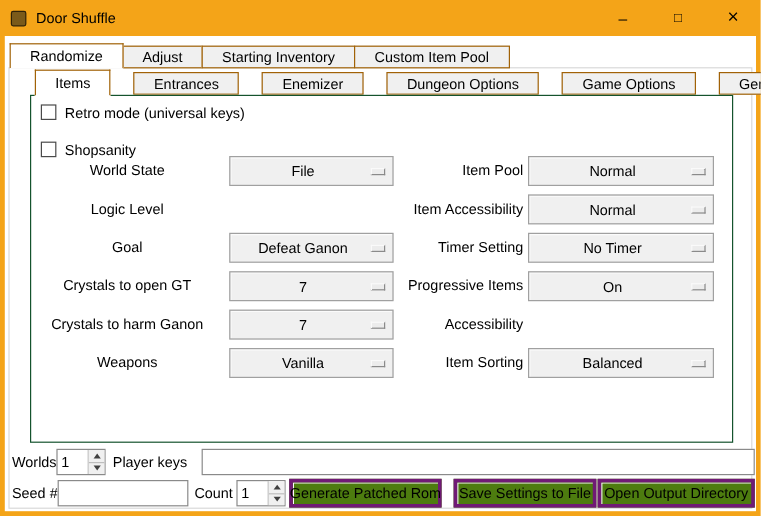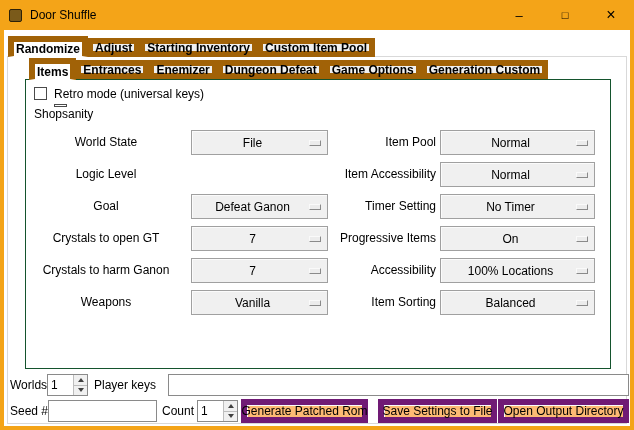--- a/index.html
+++ b/index.html
@@ -15,29 +15,29 @@
   .win-btn { width:46px; height:100%; display:flex; align-items:center; justify-content:center; cursor:default; }
   .win-btn.min { font-size:13px; }
   .win-btn.max { font-size:11px; }
   .win-btn.close { font-size:16px; }
 
   .content { position:absolute; left:4px; top:30px; width:626px; height:396px; background:#fff; }
 
   .outer-pane { position:absolute; left:3px; top:26px; width:620px; height:368px; border:1px solid #d9d9d9; background:#fff; }
 
   .tab-row { display:flex; align-items:flex-end; }
-  .tab { display:flex; align-items:center; padding:0 2px; height:19px; background:#f0f0f0; border:6px solid #a16207; white-space:nowrap; cursor:default;font-weight:bold; }
+  .tab { display:flex; align-items:center; padding:0 16px; height:19px; background:#f0f0f0; border:1px solid #a16207; white-space:nowrap; cursor:default; }
   .tab + .tab { margin-left:-1px; }
   .tab.selected { background:#fff; border-bottom:1px solid #fff; position:relative; z-index:3; }
 
   .outer-tab-row { position:absolute; left:4px; top:6px; height:21px; z-index:2; }
   .outer-tab-row .tab.selected { height:21px; }
 
   .inner-notebook { position:absolute; left:21px; top:27px; width:586px; z-index:2; }
-  .inner-tab-row { height:22px; padding-left:4px; }
+  .inner-tab-row { height:22px; padding-left:4px;gap:20px; }
   .inner-tab-row .tab.selected { height:22px; margin-bottom:-1px; }
   .inner-pane { position:relative; height:290px; border:1px solid #14532d; background:#fff; }
 
   .check-row { position:absolute; left:8px; display:flex; align-items:center; height:17px; cursor:default; }
   .checkbox { width:13px; height:13px; background:#fff; border:1px solid #4a4a4a; margin-right:7px; }
 
   .setting-row { position:absolute; left:0; width:100%; height:25px; }
   .lbl-left  { position:absolute; left:0;   top:0; width:160px; height:25px; line-height:25px; text-align:center; }
   .lbl-right { position:absolute; left:230px; top:0; width:180px; height:25px; line-height:25px; text-align:right; }
   .dd { position:absolute; top:0; height:25px; background:#f0f0f0; border:1px solid #a0a0a0; box-shadow:inset 1px 1px 0 #fbfbfb; display:flex; align-items:center; justify-content:center; padding:0 18px 0 4px; cursor:default; }
@@ -55,21 +55,21 @@
   .entry input { width:100%; height:100%; border:none; outline:none; background:transparent; padding:0 4px; font:12px "Liberation Sans",sans-serif; }
 
   .spinbox { position:absolute; height:22px; border:1px solid #8a8a8a; background:#fff; display:flex; }
   .spinbox input { flex:1; min-width:0; border:none; outline:none; background:transparent; padding:0 0 0 3px; font:12px "Liberation Sans",sans-serif; }
   .spin-arrows { width:14px; border-left:1px solid #bdbdbd; display:flex; flex-direction:column; }
   .spin-btn { flex:1; display:flex; align-items:center; justify-content:center; background:#f0f0f0; cursor:default; }
   .spin-btn + .spin-btn { border-top:1px solid #bdbdbd; }
   .spin-btn.up::after   { content:""; width:0; height:0; border-left:3px solid transparent; border-right:3px solid transparent; border-bottom:4px solid #404040; }
   .spin-btn.down::after { content:""; width:0; height:0; border-left:3px solid transparent; border-right:3px solid transparent; border-top:4px solid #404040; }
 
-  .btn { position:absolute; top:0; height:24px; background:#fdba74; border:6px solid #701a75; box-shadow:inset 1px 1px 0 #fbfbfb; display:flex; align-items:center; justify-content:center; white-space:nowrap; cursor:default; }
+  .btn { position:absolute; top:0; height:24px; background:#4d7c0f; border:3px solid #701a75; box-shadow:inset 1px 1px 0 #fbfbfb; display:flex; align-items:center; justify-content:center; white-space:nowrap; cursor:default; }
 </style>
 </head>
 <body>
 
 <div class="window">
 
   <div class="titlebar">
     <div class="app-icon"></div>
     <div class="title">Door Shuffle</div>
     <div class="win-controls">
@@ -88,32 +88,32 @@
       <div class="tab">Adjust</div>
       <div class="tab">Starting Inventory</div>
       <div class="tab">Custom Item Pool</div>
     </div>
 
     <div class="inner-notebook">
       <div class="tab-row inner-tab-row">
         <div class="tab selected">Items</div>
         <div class="tab">Entrances</div>
         <div class="tab">Enemizer</div>
-        <div class="tab">Dungeon Defeat</div>
+        <div class="tab">Dungeon Options</div>
         <div class="tab">Game Options</div>
         <div class="tab">Generation Custom</div>
       </div>
 
       <div class="inner-pane">
 
         <div class="check-row" style="top:5px;">
           <span class="checkbox"></span>
           <span>Retro mode (universal keys)</span>
         </div>
-        <div class="check-row" style="top:24px;flex-direction:column;">
+        <div class="check-row" style="top:36px;">
           <span class="checkbox"></span>
           <span>Shopsanity</span>
         </div>
 
         <div class="setting-row" style="top:50px;">
           <div class="lbl-left">World State</div>
           <div class="dd dd-left">
             <span class="dd-value">File</span>
             <span class="dd-ind"></span>
           </div>
@@ -159,24 +159,20 @@
           </div>
         </div>
 
         <div class="setting-row" style="top:178px;">
           <div class="lbl-left">Crystals to harm Ganon</div>
           <div class="dd dd-left">
             <span class="dd-value">7</span>
             <span class="dd-ind"></span>
           </div>
           <div class="lbl-right">Accessibility</div>
-          <div class="dd dd-right">
-            <span class="dd-value">100% Locations</span>
-            <span class="dd-ind"></span>
-          </div>
         </div>
 
         <div class="setting-row" style="top:210px;">
           <div class="lbl-left">Weapons</div>
           <div class="dd dd-left">
             <span class="dd-value">Vanilla</span>
             <span class="dd-ind"></span>
           </div>
           <div class="lbl-right">Item Sorting</div>
           <div class="dd dd-right">

